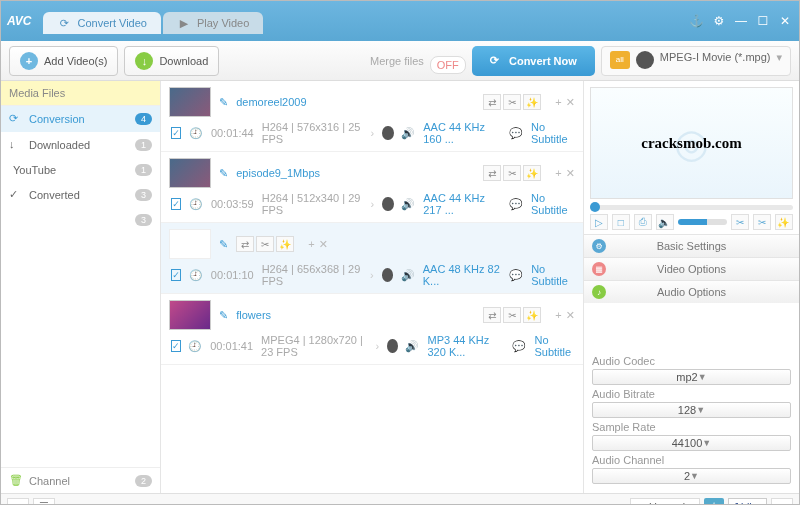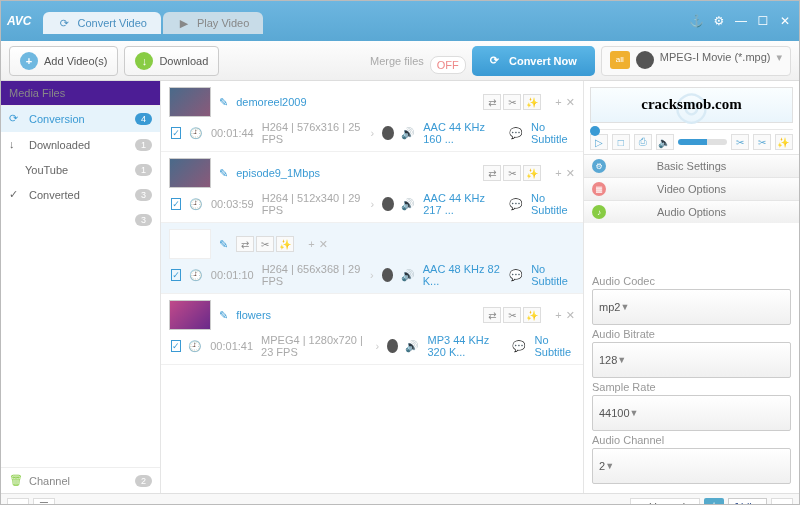--- a/index.html
+++ b/index.html
@@ -19,21 +19,21 @@
 .merge { color: #aaa; display: flex; align-items: center; gap: 6px; margin-left: auto; }
 .merge .toggle { width: 36px; height: 18px; border: 1px solid #ddd; border-radius: 8px; display: flex; align-items: center; justify-content: center; color: #e88; font-size: 8px; background: #fff; margin-top: 8px; }
 .convert-btn { background: linear-gradient(#5bb6e6,#3a9ad4); color: #fff; font-weight: bold; font-size: 13px; padding: 6px 18px; border-radius: 5px; cursor: pointer; display: flex; align-items: center; gap: 10px; height: 30px; }
 .profile { display: flex; gap: 6px; padding: 4px 8px; border: 1px solid #ddd; border-radius: 4px; background: #fafafa; cursor: pointer; height: 30px; min-width: 190px; }
 .profile .badge { width: 20px; height: 18px; background: #f0b030; border-radius: 3px; display: flex; align-items: center; justify-content: center; color: #fff; font-size: 8px; }
 .profile .film { width: 18px; height: 18px; border-radius: 50%; background: #555; }
 .profile .txt { color: #666; flex: 1; }
 .profile .arrow { color: #aaa; }
 .body { display: flex; height: 412px; }
 .sidebar { width: 160px; border-right: 1px solid #e5e5e5; display: flex; flex-direction: column; background: #fff; }
-.sb-head { padding: 6px 8px; color: #888; background: #4c1d95; border-bottom: 1px solid #eee; }
+.sb-head { padding: 6px 8px; color: #888; background: #fef9c3; border-bottom: 1px solid #eee; }
 .sb-item { display: flex; align-items: center; padding: 6px 8px; color: #666; cursor: pointer; gap: 6px; }
 .sb-item.active { background: #e6f3fb; color: #3a9ad4; }
 .sb-item .count { margin-left: auto; background: #ccc; color: #fff; border-radius: 8px; font-size: 9px; padding: 1px 6px; min-width: 14px; text-align: center; }
 .sb-item.active .count { background: #3a9ad4; }
 .sb-item .ic { width: 14px; height: 14px; }
 .sb-spacer { flex: 1; }
 .recycle { border-top: 1px solid #eee; display: flex; align-items: center; padding: 6px 8px; color: #888; gap: 6px; }
 .recycle .count { margin-left: auto; background: #ccc; color: #fff; border-radius: 8px; font-size: 9px; padding: 1px 6px; }
 .filelist { flex: 1; border-right: 1px solid #e5e5e5; background: #fff; overflow: hidden; }
 .file { display: flex; flex-direction: column; padding: 6px 8px; border-bottom: 1px solid #f0f0f0; }
@@ -68,21 +68,21 @@
 .vol { width: 50px; height: 6px; background: linear-gradient(to right,#3a9ad4 60%,#e0e0e0 60%); border-radius: 3px; }
 .accordion { }
 .acc-head { display: flex; align-items: center; gap: 6px; padding: 5px 8px; background: linear-gradient(#fdfdfd,#f0f0f0); border-top: 1px solid #e5e5e5; color: #777; cursor: pointer; justify-content: center; position: relative; }
 .acc-head .ic { position: absolute; left: 8px; width: 14px; height: 14px; border-radius: 50%; display: flex; align-items: center; justify-content: center; color: #fff; font-size: 8px; }
 .acc-head.basic .ic { background: #5aa8d4; }
 .acc-head.video .ic { background: #e88; }
 .acc-head.audio .ic { background: #8c4; }
 .acc-body { padding: 2px 8px 6px; margin-top: 47px; }
 .field { margin: 3px 0; }
 .field label { color: #999; display: block; margin-bottom: 2px; }
-.field .sel { border: 1px solid #ccc; background: linear-gradient(#fff,#f0f0f0); padding: 2px 6px; display: flex; align-items: center; justify-content: flex-start; color: #555; cursor: pointer; border-radius: 2px; height: 36px; }
+.field .sel { border: 1px solid #ccc; background: linear-gradient(#fff,#f0f0f0); padding: 2px 6px; display: flex; align-items: center; justify-content: center; color: #555; cursor: pointer; border-radius: 2px; height: 16px; }
 .field .sel .arrow { color: #888; font-size: 9px; }
 .footer { height: 26px; border-top: 1px solid #e0e0e0; background: #f8f8f8; display: flex; align-items: center; padding: 0 6px; gap: 4px; }
 .fbtn { width: 22px; height: 18px; border: 1px solid #ddd; background: #fff; display: flex; align-items: center; justify-content: center; color: #888; cursor: pointer; }
 .footer .spacer { flex: 1; }
 .upg { display: flex; align-items: center; gap: 4px; padding: 2px 8px; border: 1px solid #ddd; background: #fff; color: #666; cursor: pointer; }
 .social { display: flex; gap: 4px; }
 .tw { width: 20px; height: 18px; background: #5ac; color: #fff; display: flex; align-items: center; justify-content: center; cursor: pointer; border-radius: 2px; font-size: 10px; }
 .fb { height: 18px; border: 1px solid #ccc; background: #fff; display: flex; align-items: center; gap: 3px; padding: 0 5px; cursor: pointer; color: #3b5998; font-size: 10px; }
 </style>
 </head>
@@ -143,21 +143,21 @@
     <div class="sb-item active">
       <span class="ic">⟳</span>
       <span>Conversion</span>
       <span class="count">4</span>
     </div>
     <div class="sb-item">
       <span class="ic">↓</span>
       <span>Downloaded</span>
       <span class="count">1</span>
     </div>
-    <div class="sb-item" style="padding-left:24px">
+    <div class="sb-item" style="padding-left:12px">
       <span>YouTube</span>
       <span class="count">1</span>
     </div>
     <div class="sb-item">
       <span class="ic">✓</span>
       <span>Converted</span>
       <span class="count">3</span>
     </div>
     <div class="sb-item" style="padding-left:24px">
       <span class="count">3</span>

